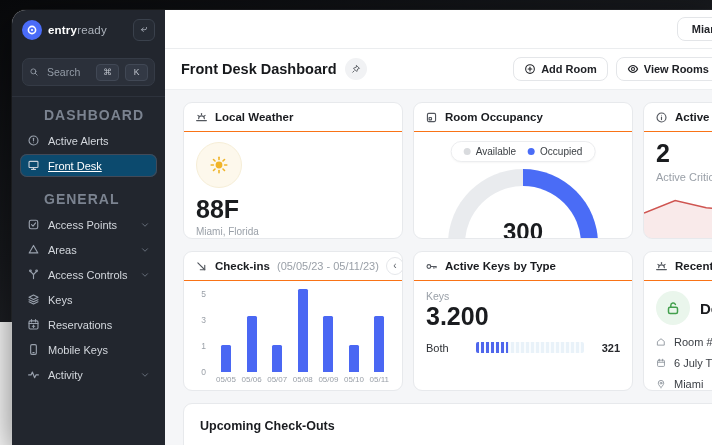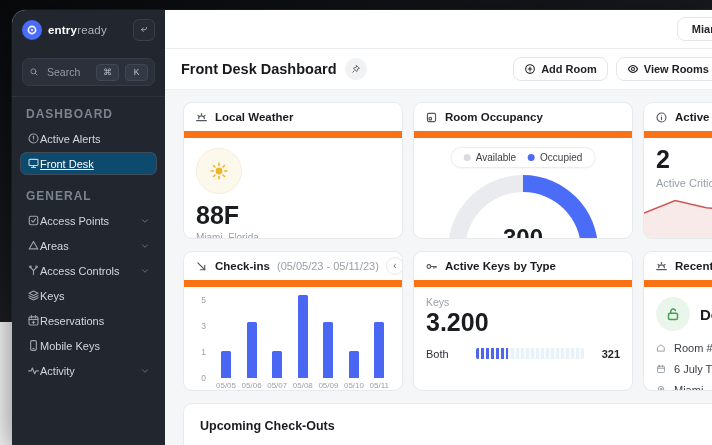--- a/index.html
+++ b/index.html
@@ -18,23 +18,23 @@
   .brand span{color:#aeb4bd;font-weight:400;}
   .collapse-btn{margin-left:auto;width:20px;height:20px;border:1px solid #3a414c;border-radius:6px;
     color:#a6acb6;display:flex;align-items:center;justify-content:center;background:#262b34;cursor:pointer;}
   .search{margin:8px 10px 10px;height:26px;background:#2b303a;border:1px solid #353b46;border-radius:7px;
     display:flex;align-items:center;gap:6px;padding:0 6px;color:#949ca7;}
   .search input{flex:1;min-width:0;background:transparent;border:none;outline:none;color:#cdd2d9;font-size:10.5px;}
   .search input::placeholder{color:#949ca7;}
   .kbd{min-width:15px;height:15px;padding:0 3px;border:1px solid #414855;background:#333945;border-radius:4px;
     font-size:8.5px;color:#c3c8d0;display:flex;align-items:center;justify-content:center;}
   .sb-div{border-top:1px solid #2d323c;margin:0;}
-  .sec-label{padding:10px 14px 5px;font-size:12px;font-weight:700;letter-spacing:1px;color:#7b8390;}
+  .sec-label{padding:10px 32px 5px;font-size:14px;font-weight:700;letter-spacing:1px;color:#7b8390;}
   .sec-label.gap{padding-top:13px;}
-  .nav-item{display:flex;align-items:center;margin:1px 8px;padding:4px 7px;border-radius:7px;
+  .nav-item{display:flex;align-items:center;gap:8px;margin:1px 8px;padding:4px 7px;border-radius:7px;
     font-size:11px;color:#d3d7dd;cursor:pointer;height:15px;}
   .nav-item .nico{display:flex;color:#99a1ad;}
   .nav-item.active{background:#0c4a6e;color:#fff;box-shadow:inset 0 0 0 1px #424a58;text-decoration:underline;}
   .nav-item.active .nico{color:#c9cfd8;}
   .chev{margin-left:auto;color:#6f7783;display:flex;}
   .ic{width:13px;height:13px;fill:none;stroke:currentColor;stroke-width:1.4;stroke-linecap:round;stroke-linejoin:round;}
   .ic.small{width:10px;height:10px;}
   
   .main{flex:1;min-width:0;display:flex;flex-direction:column;}
   .topbar{height:38px;background:#fff;border-bottom:1px solid #ebedef;position:relative;flex-shrink:0;}
@@ -44,21 +44,21 @@
     padding:0 0 0 16px;gap:8px;flex-shrink:0;}
   .page-title{font-size:14.5px;font-weight:700;color:#17191c;}
   .pin-btn{width:22px;height:22px;border-radius:50%;background:#f1f2f4;display:flex;align-items:center;justify-content:center;color:#55585e;cursor:pointer;}
   .actions{margin-left:auto;margin-right:-8px;display:flex;gap:8px;}
   .act-btn{display:flex;align-items:center;gap:5px;background:#fff;border:1px solid #e4e6e9;border-radius:8px;
     padding:5px 10px;font-size:11px;font-weight:600;color:#202227;cursor:pointer;white-space:nowrap;}
   .act-btn .ic{width:12px;height:12px;}
   .content{flex:1;background:#f5f6f8;padding:12px 0 0 18px;position:relative;}
   .grid{display:grid;grid-template-columns:repeat(3,220px);grid-template-rows:137px 140px;gap:12px 10px;width:680px;}
   .card{background:#fff;border:1px solid #e7e9ec;border-radius:9px;overflow:hidden;display:flex;flex-direction:column;}
-  .card-h{display:flex;align-items:center;gap:7px;padding:0 11px;height:28px;border-bottom:7px solid #f97316;flex-shrink:0;}
+  .card-h{display:flex;align-items:center;gap:7px;padding:0 11px;height:28px;border-bottom:1px solid #f97316;flex-shrink:0;}
   .card-h .cico{display:flex;color:#53575e;}
   .ctitle{font-size:11.5px;font-weight:700;color:#1a1c20;white-space:nowrap;}
   .crange{font-size:11px;color:#9aa0a8;white-space:nowrap;}
   
   .weather-b{padding:10px 12px;}
   .sun-circle{width:44px;height:44px;border-radius:50%;background:#fdf8ec;border:1px solid #f6eed7;
     display:flex;align-items:center;justify-content:center;color:#f0b429;}
   .temp{font-size:25px;font-weight:700;color:#1a1c1f;margin-top:9px;line-height:1;}
   .loc{font-size:10px;color:#9aa0a8;margin-top:4px;}
   

